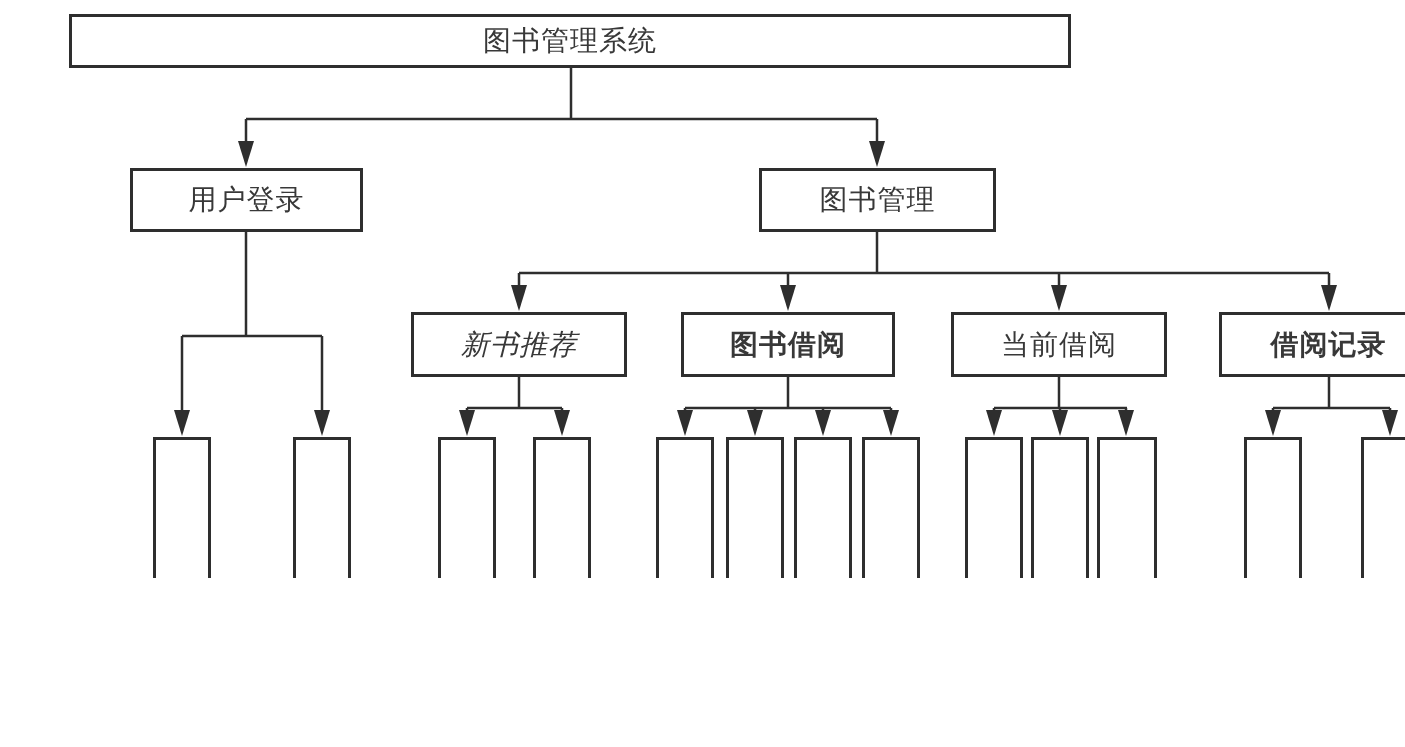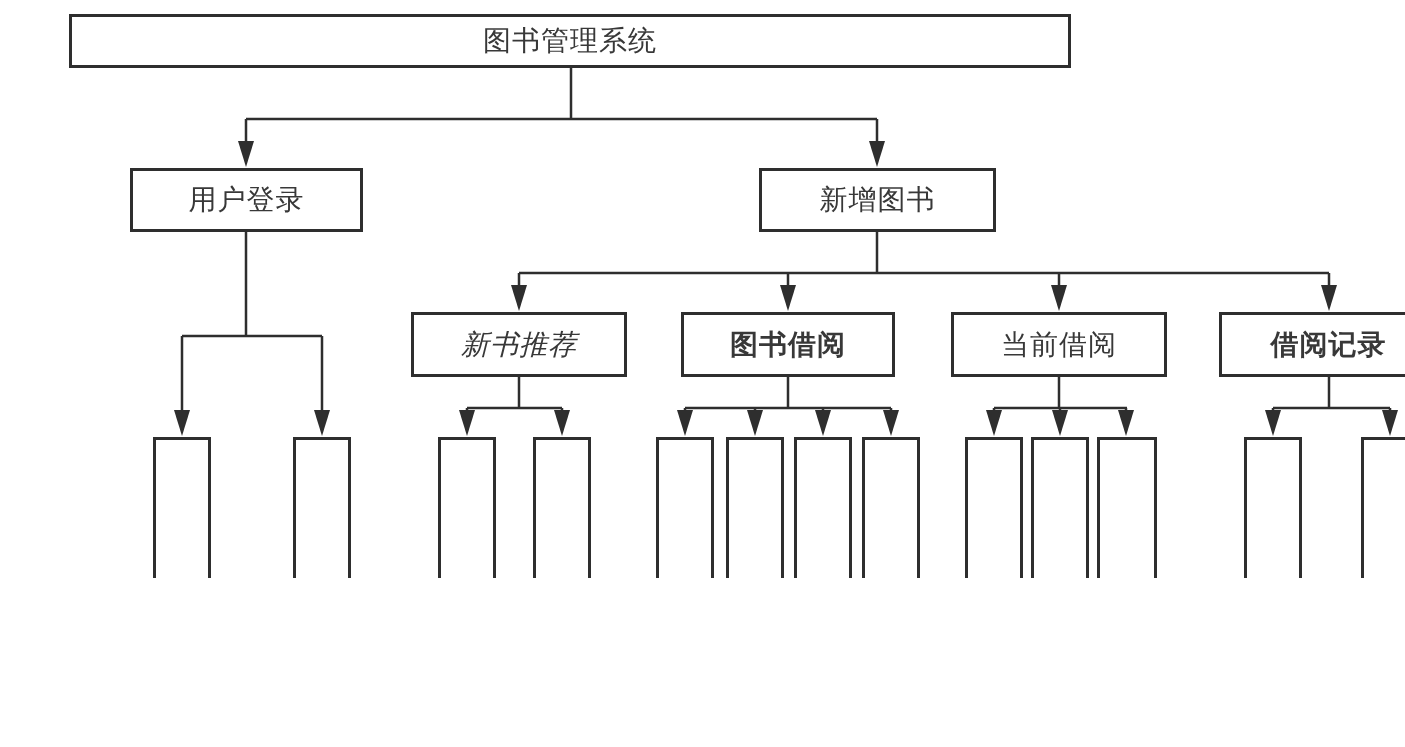--- a/index.html
+++ b/index.html
@@ -87,21 +87,21 @@
   </svg>
 
   <div class="node hbox" style="left:21px;top:14px;width:1002px;height:54px;">
     <span>图书管理系统</span>
   </div>
 
   <div class="node hbox" style="left:82px;top:168px;width:233px;height:64px;">
     <span>用户登录</span>
   </div>
   <div class="node hbox" style="left:711px;top:168px;width:237px;height:64px;">
-    <span>新增图书</span>
+    <span>图书管理</span>
   </div>
 
   <div class="node hbox" style="left:363px;top:312px;width:216px;height:65px;font-style:italic;">
     <span>新书推荐</span>
   </div>
   <div class="node hbox" style="left:633px;top:312px;width:214px;height:65px;font-weight:bold;">
     <span>图书借阅</span>
   </div>
   <div class="node hbox" style="left:903px;top:312px;width:216px;height:65px;">
     <span>当前借阅</span>

